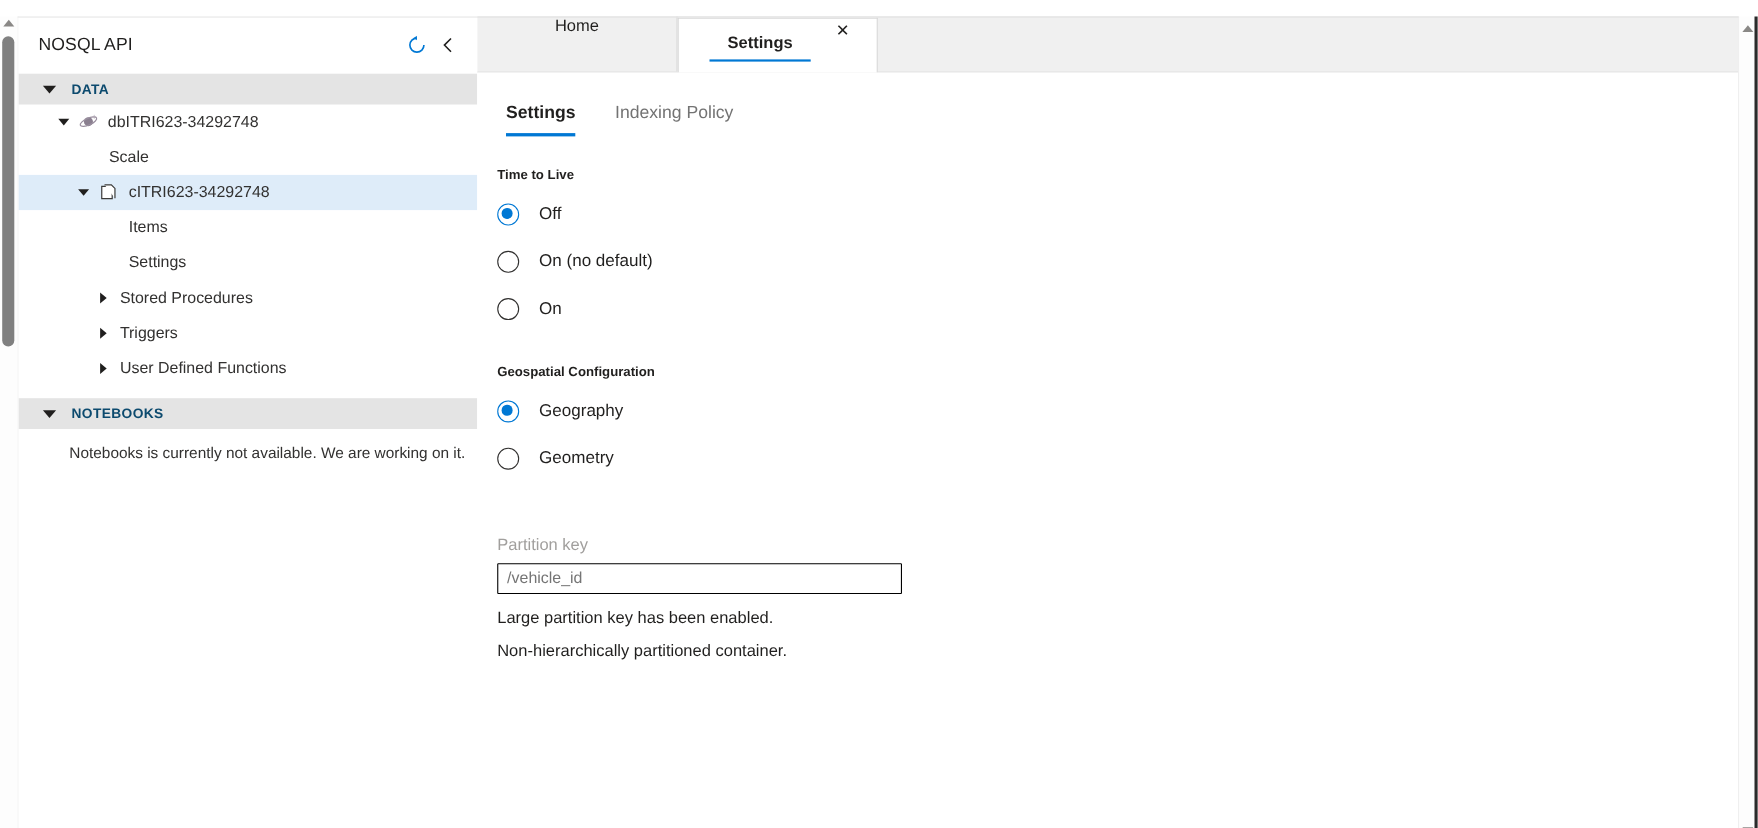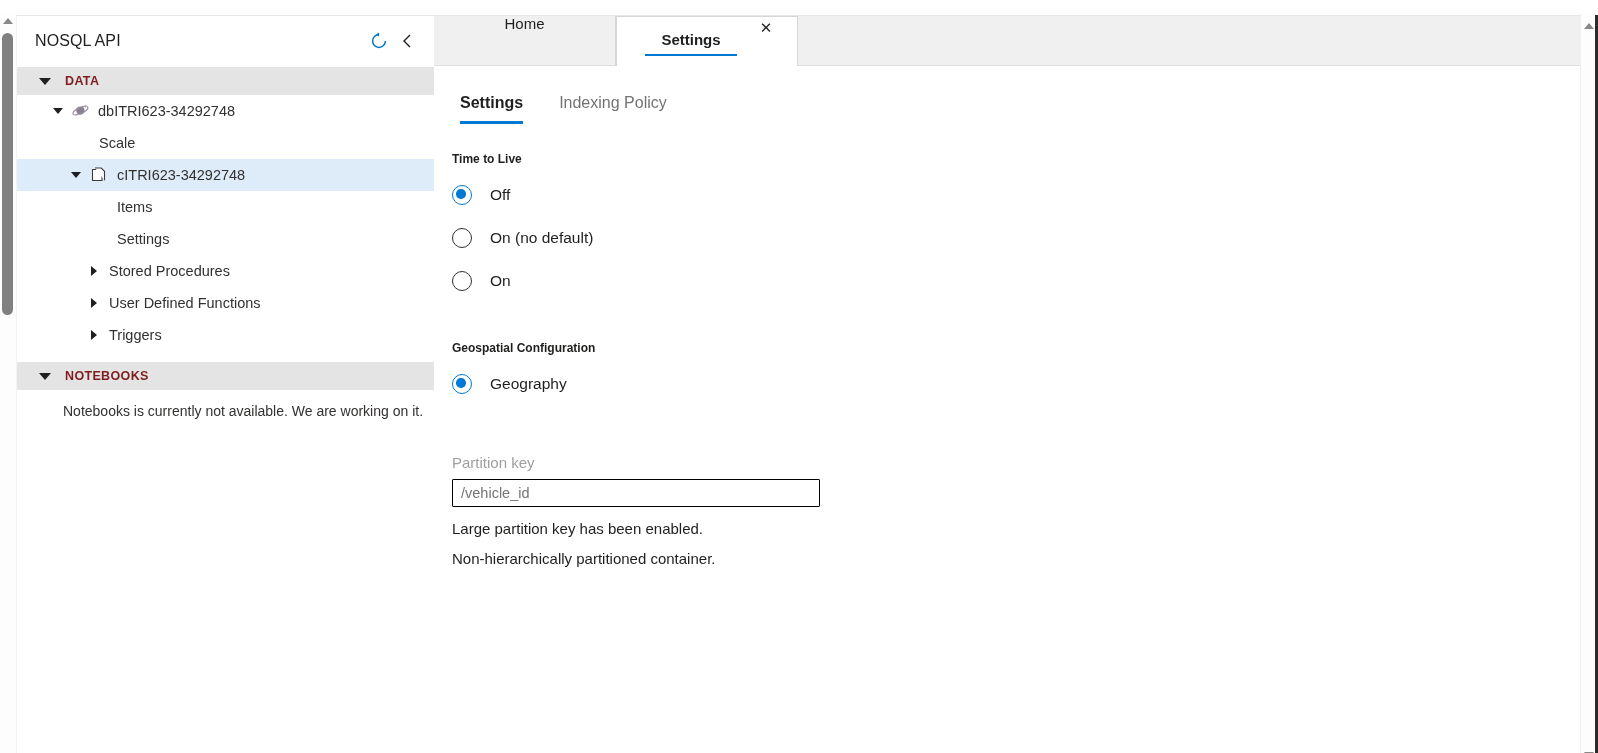--- a/index.html
+++ b/index.html
@@ -94,21 +94,21 @@
   .section-header .caret-down {
     width: 0; height: 0;
     border-left: 6px solid transparent;
     border-right: 6px solid transparent;
     border-top: 7px solid #201f1e;
     margin-right: 14px;
   }
   .section-label {
     font-size: 12.5px;
     font-weight: 600;
-    color: #7f1d1d;
+    color: #0c4a6e;
     letter-spacing: 0.35px;
   }
 
   .tree { padding: 0; margin: 0; }
   .tree-row {
     height: 32px;
     display: flex;
     align-items: center;
     font-size: 14.5px;
     color: #323130;
@@ -264,21 +264,21 @@
 
   .form {
     padding: 24px 0 0 18px;
   }
   .group-title {
     font-size: 12px;
     font-weight: 600;
     color: #201f1e;
     margin: 0 0 8px 0;
   }
-  .group-title.spaced { margin-top: 38px; }
+  .group-title.spaced { margin-top: 28px; }
   .radio-row {
     display: flex;
     align-items: center;
     height: 43px;
     cursor: pointer;
   }
   .radio {
     width: 20px; height: 20px;
     border-radius: 50%;
     box-sizing: border-box;
@@ -441,26 +441,26 @@
         <span class="tree-label">Settings</span>
       </div>
 
       <div class="tree-row lvl-exp2">
         <span class="tree-caret-right"></span>
         <span class="tree-label">Stored Procedures</span>
       </div>
 
       <div class="tree-row lvl-exp2">
         <span class="tree-caret-right"></span>
-        <span class="tree-label">User Defined Functions</span>
+        <span class="tree-label">Triggers</span>
       </div>
 
       <div class="tree-row lvl-exp2">
         <span class="tree-caret-right"></span>
-        <span class="tree-label">Triggers</span>
+        <span class="tree-label">User Defined Functions</span>
       </div>
     </div>
 
     <div class="section-header" style="margin-top:11px;">
       <span class="caret-down"></span>
       <span class="section-label">NOTEBOOKS</span>
     </div>
     <div class="notebook-msg">Notebooks is currently not available. We are working on it.</div>
 
   </div>
@@ -508,20 +508,24 @@
           <span class="radio"></span>
           <span class="radio-label">On</span>
         </div>
 
         <div class="group-title spaced">Geospatial Configuration</div>
 
         <div class="radio-row">
           <span class="radio checked"></span>
           <span class="radio-label">Geography</span>
         </div>
+        <div class="radio-row">
+          <span class="radio"></span>
+          <span class="radio-label">Geometry</span>
+        </div>
 
         <div class="partition-block">
           <div class="field-label-disabled">Partition key</div>
           <input class="text-input" type="text" readonly="" placeholder="/vehicle_id" style="">
           <div class="note-line">Large partition key has been enabled.</div>
           <div class="note-line">Non-hierarchically partitioned container.</div>
         </div>
 
       </div>
     </div>

